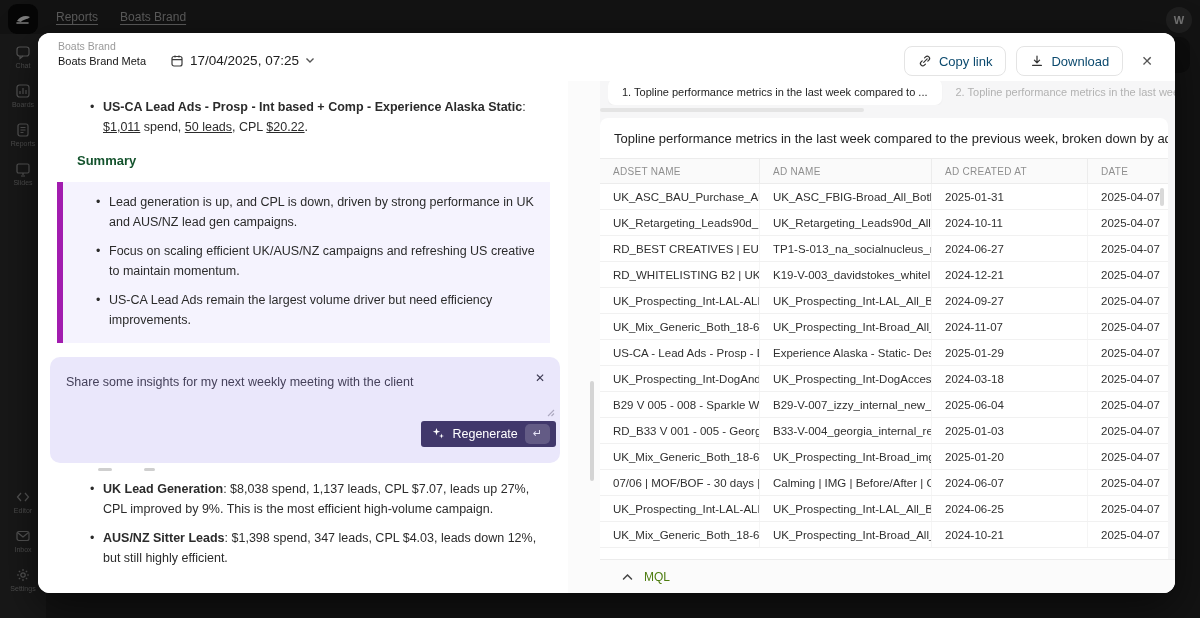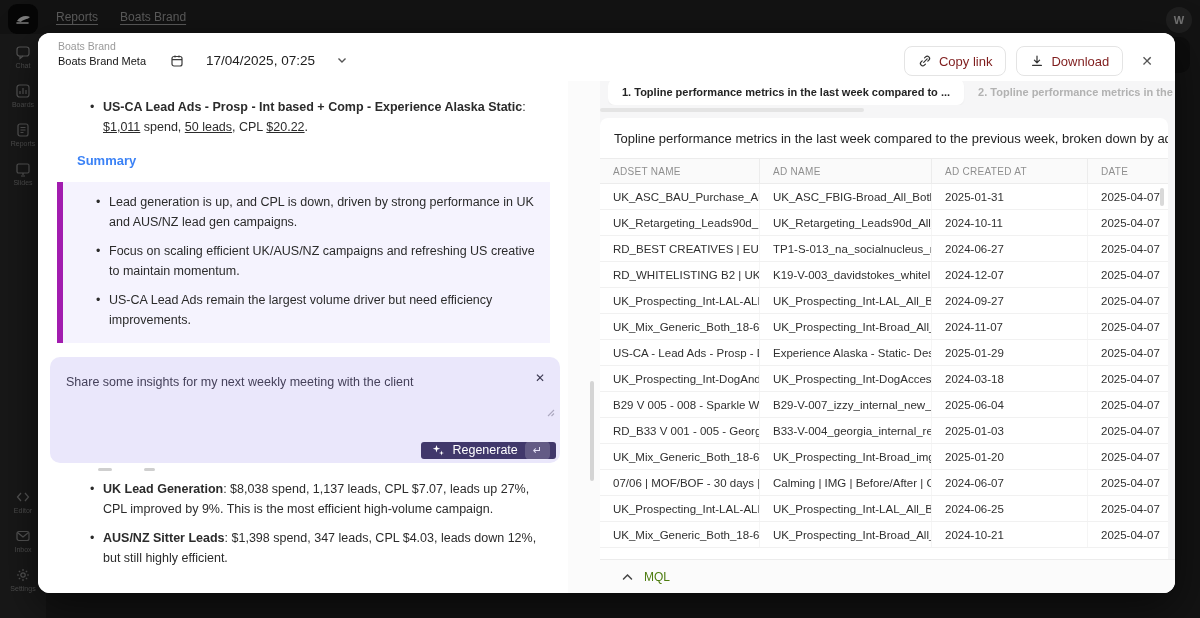--- a/index.html
+++ b/index.html
@@ -30,54 +30,54 @@
   
   .side-pill { position:absolute; left:1168px; top:37px; width:22px; height:36px; background:#0d0d0d; border-radius:0 10px 10px 0; }
 
   
   .modal { position:absolute; left:38px; top:33px; width:1137px; height:560px; background:#ffffff; border-radius:12px; box-shadow:0 14px 44px rgba(0,0,0,0.55); overflow:hidden; }
 
   .modal-header { position:absolute; top:0; left:0; right:0; height:48px; background:#fff; z-index:5; }
   .crumb { position:absolute; left:20px; top:7px; font-size:10.5px; color:#9a9a9a; }
   .modal-title-row { position:absolute; left:20px; top:20px; display:flex; align-items:center; gap:10px; }
   .modal-title { font-size:11px; font-weight:normal; color:#141414; white-space:nowrap; }
-  .date-picker { display:flex; align-items:center; gap:22px; margin-left:14px; cursor:pointer; }
+  .date-picker { display:flex; align-items:center; gap:6px; margin-left:14px; cursor:pointer; }
   .date-text { font-size:13.5px; color:#202020; }
   .header-actions { position:absolute; right:18px; top:13px; display:flex; align-items:center; gap:10px; }
-  .btn { display:flex; align-items:center; gap:7px; height:30px; padding:0 13px; background:#fff; border:1px solid #e4e4e4; border-radius:8px; font-size:13px; color:#7f1d1d; cursor:pointer; white-space:nowrap; }
+  .btn { display:flex; align-items:center; gap:7px; height:30px; padding:0 13px; background:#fff; border:1px solid #e4e4e4; border-radius:8px; font-size:13px; color:#0c4a6e; cursor:pointer; white-space:nowrap; }
   .close-x { font-size:14px; color:#555; margin-left:4px; cursor:pointer; padding:4px; }
 
   
   .doc-panel { position:absolute; left:0; top:48px; width:530px; bottom:0; background:#fff; overflow:hidden; padding:6px 18px 0 12px; font-size:12.5px; color:#2b2b2b; line-height:1.6; }
   .intro-line { margin-left:27px; padding-left:13px; margin-top:2px; }
   ul.doc-list { list-style:none; margin-left:27px; margin-top:10px; }
   ul.doc-list li { position:relative; padding-left:26px; margin-bottom:9px; }
   ul.doc-list li::before { content:"•"; position:absolute; left:13px; top:0; color:#2b2b2b; }
-  .doc-h { font-size:13px; font-weight:bold; color:#3b82f6; margin-top:14px; margin-left:27px; }
+  .doc-h { font-size:13px; font-weight:bold; color:#14532d; margin-top:14px; margin-left:27px; }
   .u { text-decoration:underline; }
   b.lead { font-weight:bold; }
 
   .highlight-block { margin:10px 0 0 7px; background:#f5f3fe; border-left:6px solid #a21caf; padding:10px 10px 4px 20px; }
   .highlight-block ul.doc-list { margin-left:0; margin-top:0; }
 
   .prompt-box { position:relative; margin-top:14px; width:510px; height:106px; background:#eae7fb; border-radius:10px; padding:15px 16px; }
   .prompt-text { font-size:12.5px; color:#45415a; padding-right:24px; }
   .prompt-close { position:absolute; right:12px; top:9px; font-size:12px; color:#3c3952; cursor:pointer; padding:3px; }
   .prompt-resize { position:absolute; right:5px; bottom:46px; opacity:.55; }
-  .regen-btn { position:absolute; right:4px; bottom:4px; display:flex; align-items:center; gap:7px; height:17px; padding:0 6px 0 11px; background:#41386b; border-radius:3px; color:#fff; font-size:12.5px; cursor:pointer; }
+  .regen-btn { position:absolute; right:4px; bottom:16px; display:flex; align-items:center; gap:7px; height:26px; padding:0 6px 0 11px; background:#41386b; border-radius:3px; color:#fff; font-size:12.5px; cursor:pointer; }
   .enter-badge { background:rgba(255,255,255,0.18); border-radius:5px; padding:1px 8px; font-size:11px; color:#e6e3f7; }
   .frag { position:absolute; height:3px; background:#cfcfcf; border-radius:2px; }
 
   
   .gutter { position:absolute; left:530px; top:48px; width:32px; bottom:0; background:#fbfbfb; }
   .v-scroll { position:absolute; left:22px; top:300px; width:4px; height:100px; background:#d4d4d4; border-radius:2px; }
 
   
   .report-panel { position:absolute; left:562px; top:44px; right:0; bottom:0; background:#f6f6f7; }
-  .tab-row { position:absolute; top:2px; left:8px; right:0; height:26px; display:flex; align-items:center; overflow:hidden;font-weight:bold; }
+  .tab-row { position:absolute; top:2px; left:8px; right:0; height:26px; display:flex; align-items:center; overflow:hidden; }
   .rtab { font-size:11px; white-space:nowrap; padding:0 14px; height:26px; display:flex; align-items:center; cursor:pointer; }
   .rtab.active { background:#fff; border-radius:7px; color:#242424; box-shadow:0 1px 2px rgba(0,0,0,0.04); }
   .rtab.inactive { color:#b2b2b2; }
   .tabstrip-scroll { position:absolute; top:31px; left:0; width:264px; height:4px; background:#e4e4e4; border-radius:2px; }
 
   .table-card { position:absolute; left:0; top:41px; width:568px; height:445px; background:#fff; border-radius:8px 8px 0 0; overflow:hidden; }
   .table-title { font-size:13px; color:#1f1f1f; padding:13px 14px 12px 14px; white-space:nowrap; overflow:hidden; }
   .grid-head, .grid-row { display:grid; grid-template-columns:160px 172px 156px 1fr; }
   .grid-head { background:#fafafa; border-top:1px solid #ececec; border-bottom:1px solid #ececec; height:26px; }
   .grid-head > div { font-size:10px; color:#8f8f8f; letter-spacing:.3px; display:flex; align-items:center; padding:0 13px; border-right:1px solid #ececec; white-space:nowrap; overflow:hidden; }
@@ -279,21 +279,21 @@
           </div>
           <div class="grid-row">
             <div>RD_BEST CREATIVES | EUROPE</div>
             <div>TP1-S-013_na_socialnucleus_re</div>
             <div>2024-06-27</div>
             <div>2025-04-07</div>
           </div>
           <div class="grid-row">
             <div>RD_WHITELISTING B2 | UK,IE - A</div>
             <div>K19-V-003_davidstokes_whitelis</div>
-            <div>2024-12-07</div>
+            <div>2024-12-21</div>
             <div>2025-04-07</div>
           </div>
           <div class="grid-row">
             <div>UK_Prospecting_Int-LAL-ALL__</div>
             <div>UK_Prospecting_Int-LAL_All_Bo</div>
             <div>2024-09-27</div>
             <div>2025-04-07</div>
           </div>
           <div class="grid-row">
             <div>UK_Mix_Generic_Both_18-65+_</div>

